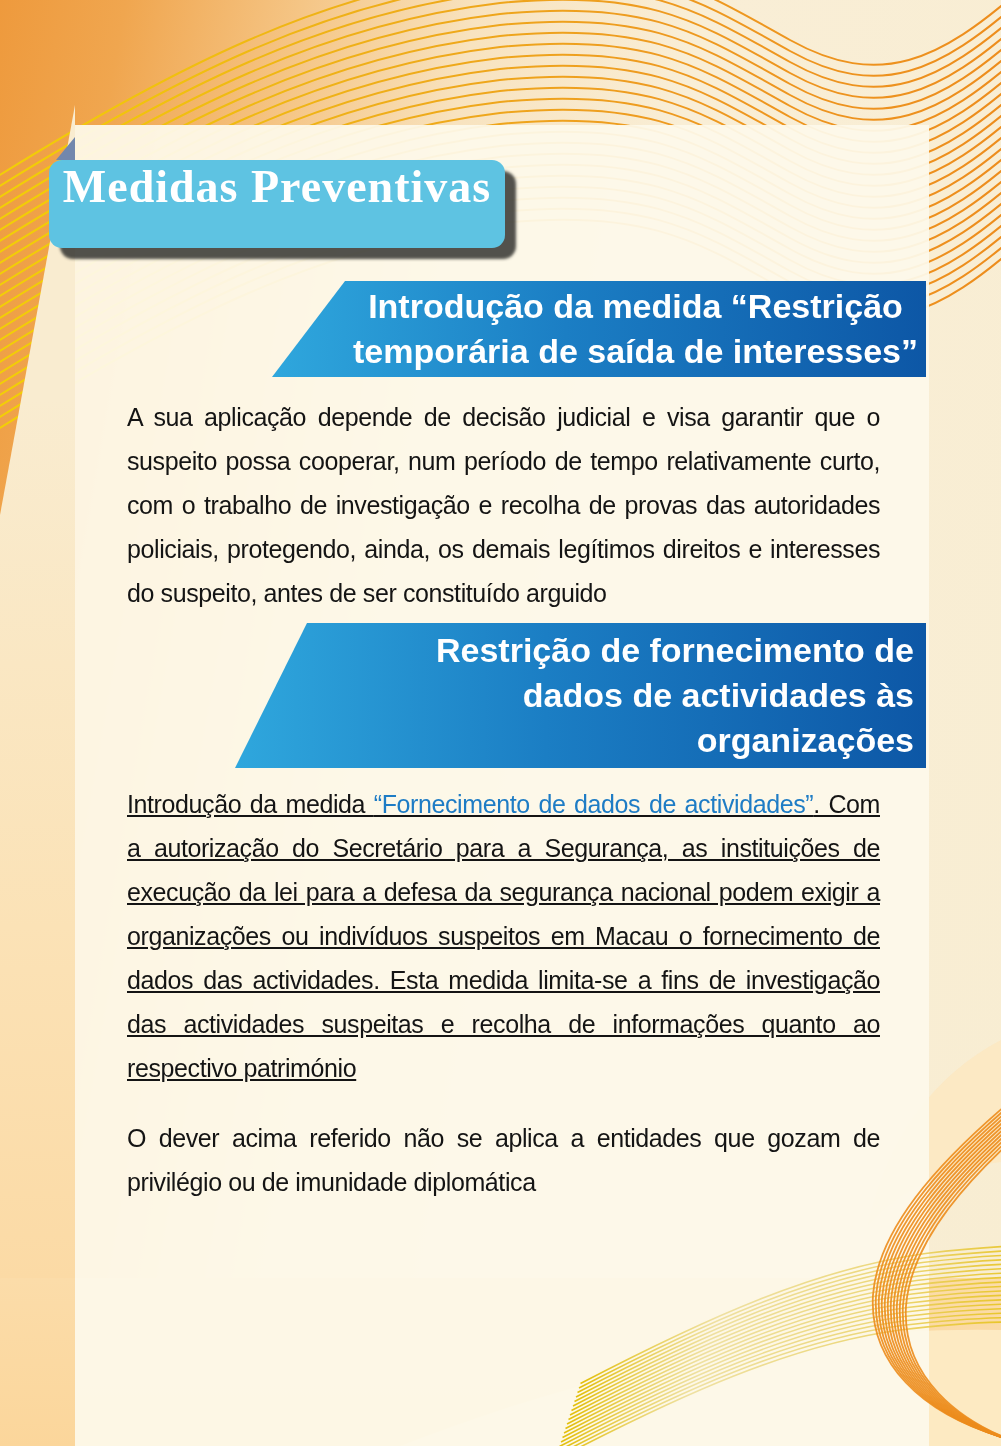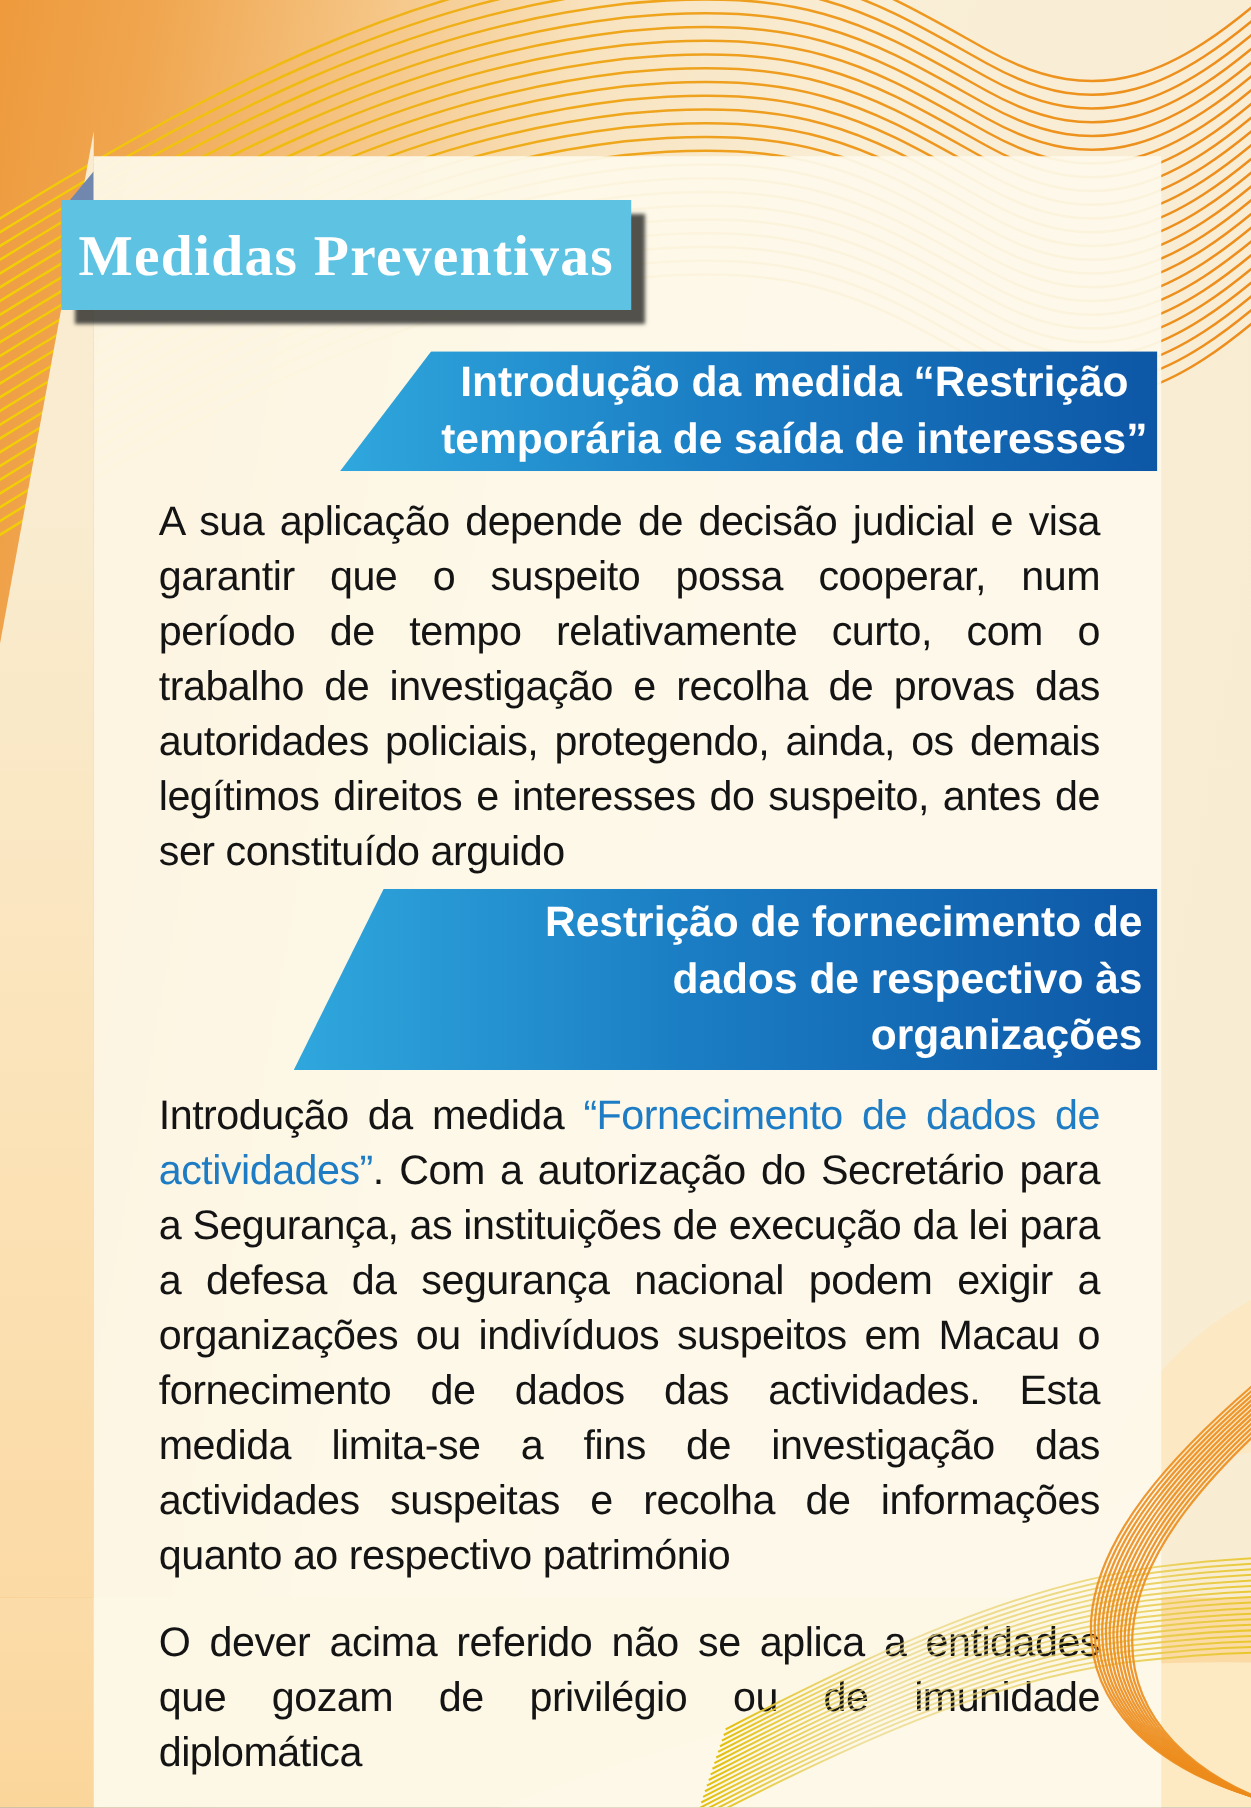--- a/index.html
+++ b/index.html
@@ -19,22 +19,23 @@
   .fold{
     position:absolute; left:56px; top:137px; width:19px; height:23px;
     background:var(--fold, #7287ad);
     clip-path:polygon(100% 0, 100% 100%, 0 100%);
     z-index:2;
   }
   .title-box{
     position:absolute; left:49px; top:160px; width:456px; height:88px;
     background:var(--title_box, #5ec3e2);
     box-shadow:11px 11px 3px rgba(52,52,48,0.85);
-    display:flex; align-items:center; justify-content:center;
+    display:flex; justify-content:center;
     z-index:3;
+    border-radius:13px;
   }
   .title-box span{
     font-family:"Liberation Serif", serif; font-weight:bold;
     font-size:46px; color:#fff; letter-spacing:1px; white-space:nowrap;
   }
   .banner{
     color:#fff; font-weight:bold; font-size:34px; line-height:45px;
     background:linear-gradient(to right, var(--banner_start,#2fa7dd) 0%, #1b7ec4 45%, var(--banner_end,#0d57a6) 100%);
     box-sizing:border-box;
   }
@@ -43,24 +44,24 @@
     clip-path:polygon(73px 0, 100% 0, 100% 100%, 0 100%);
     padding:3px 6px 0 79px; text-align:center;
   }
   .banner2{
     margin:8px 0 0 160px; width:691px; height:145px;
     clip-path:polygon(72px 0, 100% 0, 100% 100%, 0 100%);
     padding:5px 12px 0 80px; text-align:right;
   }
   .body-par{
     margin:18px 49px 0 52px; color:#141414;
-    font-size:33px; line-height:44px; letter-spacing:-0.4px;
+    font-size:25px; line-height:44px; letter-spacing:-0.4px;
     text-align:justify;
   }
-  .body-par.p2{margin-top:14px;}
+  .body-par.p2{margin-top:14px;text-decoration:underline;}
   .body-par.p3{margin-top:26px;}
   .hl{color:var(--highlight,#1e7cc5);}
 </style>
 </head>
 <body>
 
 <div class="canvas">
 
   <svg class="deco z0" width="1001" height="520" viewBox="0 0 1001 520" aria-hidden="true">
     <defs>
@@ -124,21 +125,21 @@
 
     <div class="banner banner1">
       <div>Introdução da medida “Restrição</div>
       <div>temporária de saída de interesses”</div>
     </div>
 
     <p class="body-par p1">A sua aplicação depende de decisão judicial e visa garantir que o suspeito possa cooperar, num período de tempo relativamente curto, com o trabalho de investigação e recolha de provas das autoridades policiais, protegendo, ainda, os demais legítimos direitos e interesses do suspeito, antes de ser constituído arguido</p>
 
     <div class="banner banner2">
       <div>Restrição de fornecimento de</div>
-      <div>dados de respectivo às organizações</div>
+      <div>dados de actividades às organizações</div>
       <div>ou indivíduos suspeitos em Macau</div>
     </div>
 
     <p class="body-par p2"><span>Introdução da medida </span><span class="hl">“Fornecimento de dados de actividades”</span><span>. Com a autorização do Secretário para a Segurança, as instituições de execução da lei para a defesa da segurança nacional podem exigir a organizações ou indivíduos suspeitos em Macau o fornecimento de dados das actividades. Esta medida limita-se a fins de investigação das actividades suspeitas e recolha de informações quanto ao respectivo património</span></p>
 
     <p class="body-par p3">O dever acima referido não se aplica a entidades que gozam de privilégio ou de imunidade diplomática</p>
   </div>
 
   <div class="title-box">
     <span>Medidas Preventivas</span>

